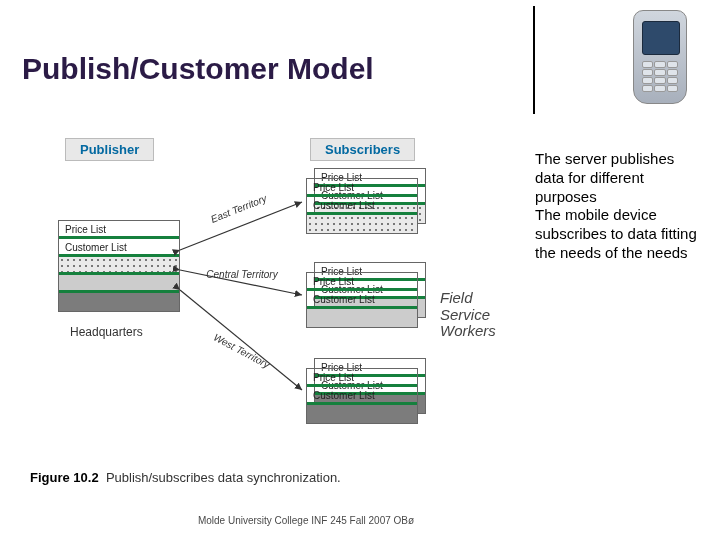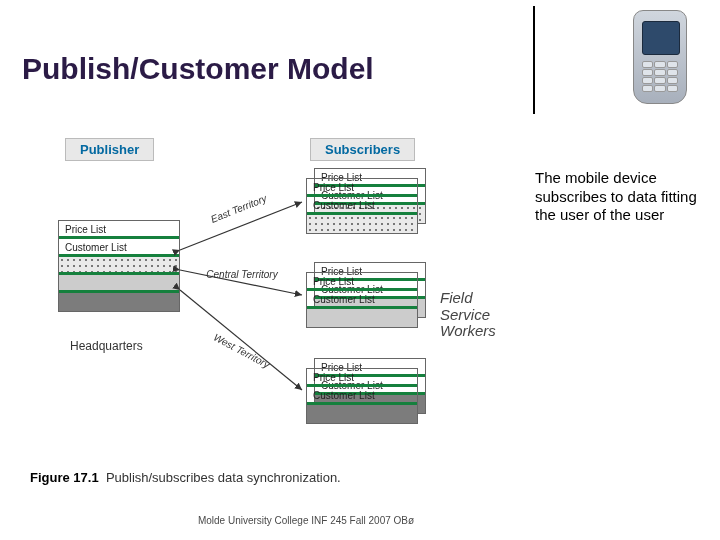--- a/index.html
+++ b/index.html
@@ -169,37 +169,37 @@
         <div></div>
         <div></div>
       <div></div>
         <div></div>
         <div></div>
     </div>
   </div>
 </div>
 
 <div class="side-text">
-  <br>
-  <span>The mobile device subscribes to data fitting the user of the user</span>
+  <span>The server publishes data for different purposes</span><br>
+  <span>The mobile device subscribes to data fitting the needs of the needs</span>
 </div>
 
 <div class="diagram">
 
   <div class="col-label" style="left:35px; top:-2px;">Publisher</div>
   <div class="col-label" style="left:280px; top:-2px;">Subscribers</div>
 
   <div class="stack" style="left:28px; top:80px;">
     <div class="row">Price List</div>
     <div class="row">Customer List</div>
     <div class="row pat-dots"></div>
     <div class="row pat-plain"></div>
     <div class="row pat-dark" style="border-bottom:none"></div>
   </div>
-  <div class="caption-hq" style="left:40px; top:185px;margin-top:14px;">Headquarters</div>
+  <div class="caption-hq" style="left:40px; top:185px;">Headquarters</div>
 
   <div class="stack" style="left:284px; top:28px; width:110px;">
     <div class="row">Price List</div>
     <div class="row">Customer List</div>
     <div class="row pat-dots" style="border-bottom:none"></div>
   </div>
   <div class="stack" style="left:276px; top:38px; width:110px;">
     <div class="row">Price List</div>
     <div class="row">Customer List</div>
     <div class="row pat-dots" style="border-bottom:none"></div>
@@ -239,17 +239,17 @@
     <text x="210" y="72" transform="rotate(-22 210 72)" font-size="10" font-style="italic" fill="#333" text-anchor="middle"><tspan>East Territory</tspan></text>
     <text x="212" y="138" font-size="10" font-style="italic" fill="#333" text-anchor="middle"><tspan>Central Territory</tspan></text>
     <text x="210" y="214" transform="rotate(28 210 214)" font-size="10" font-style="italic" fill="#333" text-anchor="middle"><tspan>West Territory</tspan></text>
   </svg>
 
 </div>
 
 <div class="fs-label">Field<br>Service<br>Workers</div>
 
 <div class="fig-caption">
-  <b>Figure 17.1</b>
+  <b>Figure 10.2</b>
   &nbsp;<span>Publish/subscribes data synchronization.</span>
 </div>
 
 <div class="footer">Molde University College INF 245 Fall 2007 OBø</div>
 
 </body></html>

